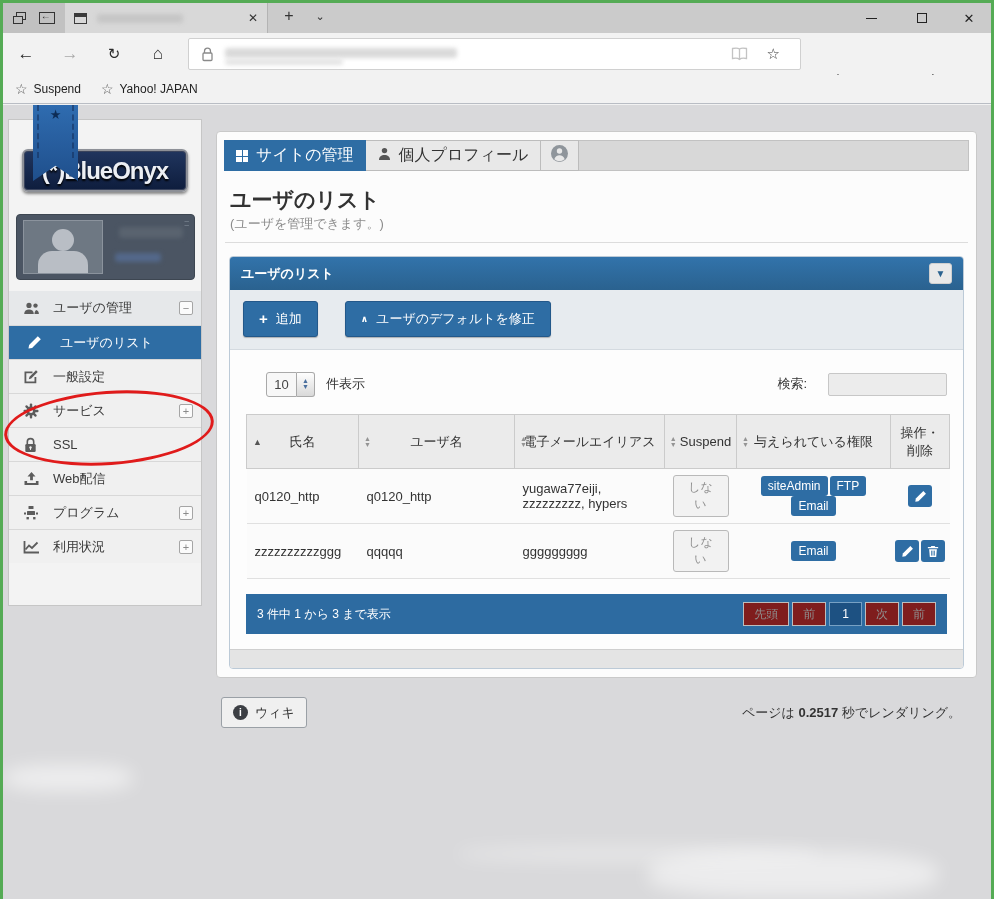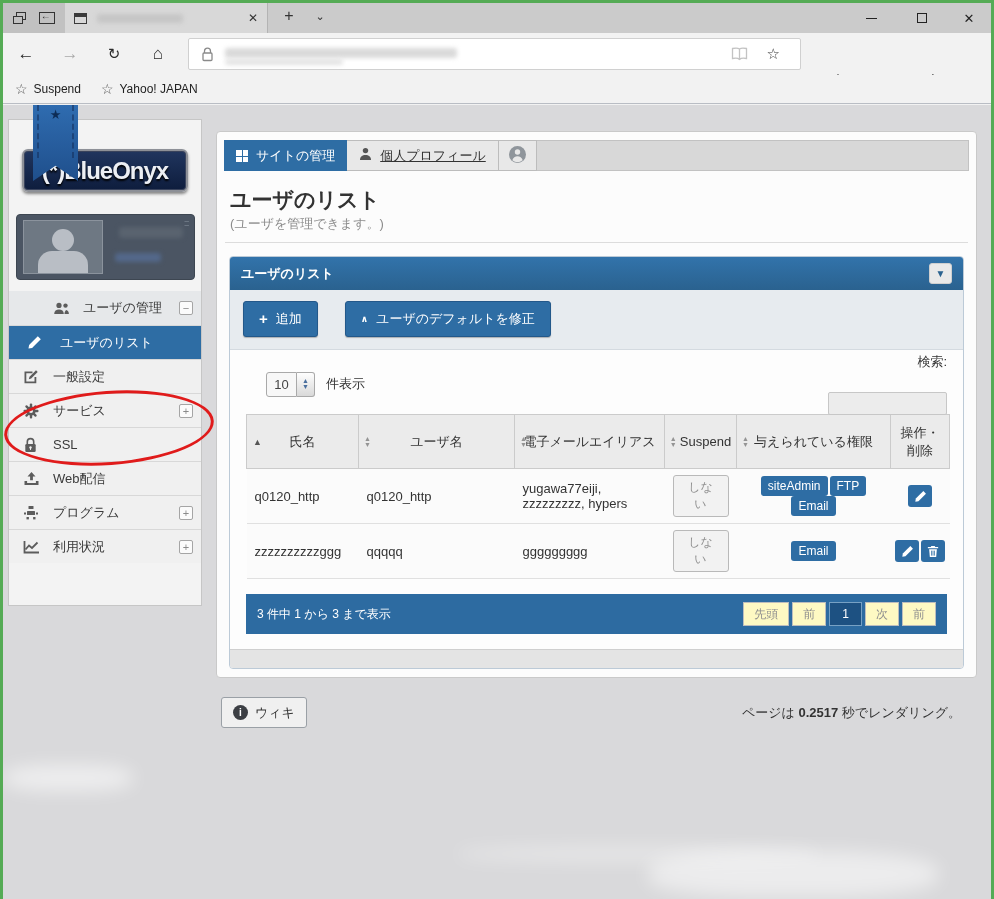--- a/index.html
+++ b/index.html
@@ -58,35 +58,35 @@
   .profile{position:absolute;left:7px;top:94px;width:179px;height:66px;background:#4b5563;border-radius:4px;border:1px solid #3d4651;}
   .avatar{position:absolute;left:6px;top:5px;width:80px;height:54px;background:#6e7883;border:1px solid #8b939d;}
   .avatar .head{position:absolute;left:28px;top:8px;width:22px;height:22px;border-radius:50%;background:#b9bec5;}
   .avatar .bodyp{position:absolute;left:14px;top:30px;width:50px;height:22px;border-radius:14px 14px 0 0;background:#b9bec5;}
   .p-r1{position:absolute;left:102px;top:12px;width:64px;height:11px;background:#59636f;}
   .p-r2{position:absolute;left:98px;top:38px;width:46px;height:9px;background:#53688a;}
   .p-menu{position:absolute;right:5px;top:4px;color:#8a95a1;font-size:8px;line-height:4px;}
 
   .menu{position:absolute;left:0;top:171px;width:100%;}
   .mi{position:relative;height:34px;display:flex;align-items:center;background:#f0f0f0;border-top:1px solid #d8d8d8;font-size:13px;color:#3a3a3a;}
-  .mi.parent{background:#e6e8ea;border-top:none;padding-left:30px;}
+  .mi.parent{background:#e6e8ea;border-top:none;}
   .mi.active{background:#2e6da4;color:#fff;}
   .mi .micon{width:17px;margin:0 0 0 14px;display:flex;}
   .mi .lbl{margin-left:13px;}
   .mi.active .lbl{margin-left:16px;}
   .exp{position:absolute;right:8px;top:10px;width:14px;height:14px;border:1px solid #a5a5a5;background:#fbfbfb;border-radius:2px;color:#8a8a8a;font-size:11px;line-height:12px;text-align:center;}
 
   .ellipse{position:absolute;left:1px;top:286px;width:210px;height:74px;border:3px solid #e01b1b;border-radius:50%;transform:rotate(-4deg);z-index:8;}
 
   
   .card{position:absolute;left:213px;top:26px;width:761px;height:547px;background:#fcfcfc;border:1px solid #c9c9c9;border-radius:4px;padding:8px 7px;z-index:3;}
   .tabrow{display:flex;height:31px;}
-  .ctab{display:flex;align-items:center;gap:8px;padding:0 12px;font-size:13px;}
+  .ctab{display:flex;align-items:center;gap:8px;padding:0 12px;font-size:16px;}
   .ctab.on{background:#2e6da4;color:#fff;}
-  .ctab.off{background:#e8e8e8;border:1px solid #bcbcbc;color:#333;border-left:none;text-decoration:underline;}
+  .ctab.off{background:#e8e8e8;border:1px solid #bcbcbc;color:#333;border-left:none;}
   .ctab.mini{padding:0 9px;}
   .tabfill{flex:1;background:#d8d8d8;border:1px solid #c2c2c2;border-left:none;}
   .gridico{display:grid;grid-template-columns:6px 5px;grid-template-rows:6px 5px;gap:1px;}
   .gridico i{background:#fff;}
   .ptitle{margin:15px 6px 1px;font-size:21px;font-weight:bold;color:#333;}
   .psub{margin:0 6px;font-size:13px;color:#8b8b8b;}
   .rule{border:0;border-top:1px solid #dcdcdc;margin:9px 1px 13px;}
 
   .panel{margin:0 5px;border:1px solid #bccad7;border-radius:4px;overflow:hidden;background:#fff;}
   .panel-h{height:33px;background:linear-gradient(#3273ab,#2a628f);display:flex;align-items:center;padding:0 11px;color:#fff;font-size:13px;font-weight:bold;}
@@ -94,39 +94,39 @@
   .toolbar{background:#e7ebef;padding:11px 13px 12px;display:flex;gap:27px;border-bottom:1px solid #d4dae0;}
   .btn-blue{background:#2e6da4;border:1px solid #23588a;border-radius:3px;color:#fff;font-size:13px;padding:8px 15px;display:inline-flex;align-items:center;gap:8px;box-shadow:0 1px 1px rgba(0,0,0,.25);}
   .plus{font-size:15px;font-weight:bold;line-height:10px;}
   .caret{font-size:9px;font-weight:bold;line-height:8px;}
   .pbody{background:#fdfdfd;padding:21px 16px 15px;}
   .controls{display:flex;align-items:center;height:26px;margin-bottom:17px;font-size:13px;color:#333;}
   .pssel{display:flex;margin-left:20px;}
   .psval{width:31px;height:25px;border:1px solid #a9a9a9;background:#f7f7f7;border-radius:3px 0 0 3px;text-align:center;line-height:23px;font-size:13px;color:#444;}
   .spin{width:18px;height:25px;border:1px solid #a9a9a9;border-left:none;border-radius:0 3px 3px 0;background:linear-gradient(#fefefe,#d9d9d9);display:flex;flex-direction:column;align-items:center;justify-content:center;color:#4a6f9e;font-size:7px;line-height:6px;}
   .pslabel{margin-left:11px;}
-  .searchbox{margin-left:auto;display:flex;align-items:flex-end;gap:21px;flex-direction:column;}
+  .searchbox{margin-left:auto;display:flex;align-items:center;gap:21px;}
   .searchin{width:119px;height:23px;background:#ececec;border:1px solid #c7c7c7;border-radius:2px;}
 
   table.tbl{width:100%;border-collapse:collapse;table-layout:fixed;font-size:13px;color:#333;}
   .tbl th{position:relative;background:#ebebeb;border:1px solid #cbcbcb;font-weight:normal;padding:6px 4px;height:54px;text-align:center;vertical-align:middle;line-height:1.35;}
   .tbl th .sorta{position:absolute;left:6px;top:50%;transform:translateY(-50%);color:#555;font-size:9px;}
   .tbl th .sortb{position:absolute;left:5px;top:50%;transform:translateY(-50%);display:flex;flex-direction:column;color:#949494;font-size:7px;line-height:6px;}
   .tbl th.inlinehead .sortb{position:static;transform:none;display:inline-flex;vertical-align:middle;margin-right:3px;}
   .tbl td{background:#fbfbfb;border-bottom:1px solid #e0e0e0;padding:6px 8px;vertical-align:middle;}
   .tbl tr.r1 td{height:42px;}
   .tbl tr.rX td{height:40px;}
   .cc{text-align:center;}
   .btn-sus{display:inline-block;background:#f2f2f2;border:1px solid #b9b9b9;border-radius:3px;color:#8f8f8f;font-size:12px;padding:3px 10px;}
   .badge{display:inline-block;background:#2e6da4;border-radius:3px;color:#fff;font-size:12px;padding:3px 7px;margin:0 1px;}
   .abtn{display:inline-flex;align-items:center;justify-content:center;width:24px;height:22px;background:#2e6da4;border-radius:3px;margin:0 1px;}
 
   .infobar{margin-top:15px;background:#2d6ba1;height:40px;border-radius:0;display:flex;align-items:center;padding:0 11px;color:#fff;font-size:12px;}
   .pager{margin-left:auto;display:flex;gap:3px;}
-  .pg{height:24px;background:#fef9c3;border:1px solid #bdbdbd;color:#8f8f8f;font-size:12px;display:flex;align-items:center;justify-content:center;padding:0 10px;}
+  .pg{height:24px;background:#7f1d1d;border:1px solid #bdbdbd;color:#8f8f8f;font-size:12px;display:flex;align-items:center;justify-content:center;padding:0 10px;}
   .pg.cur{background:#1d5182;border-color:#77a1c4;color:#fff;padding:0 12px;}
   .panel-f{height:19px;background:#e4e4e4;border-top:1px solid #cfcfcf;}
 
   .wiki{position:absolute;left:218px;top:592px;height:31px;background:#f0f0f0;border:1px solid #9aa0a6;border-radius:3px;display:flex;align-items:center;gap:7px;padding:0 11px;font-size:13px;color:#333;z-index:3;}
   .infoci{width:15px;height:15px;border-radius:50%;background:#3c3f44;color:#fff;font-size:10px;font-weight:bold;text-align:center;line-height:15px;}
   .rendertime{position:absolute;right:30px;top:599px;font-size:13px;color:#333;z-index:3;}
   .rendertime b{font-weight:bold;}
 
   .smudge{position:absolute;background:rgba(255,255,255,.55);filter:blur(9px);border-radius:40%;}
   .sm1{left:0;top:660px;width:130px;height:26px;}

